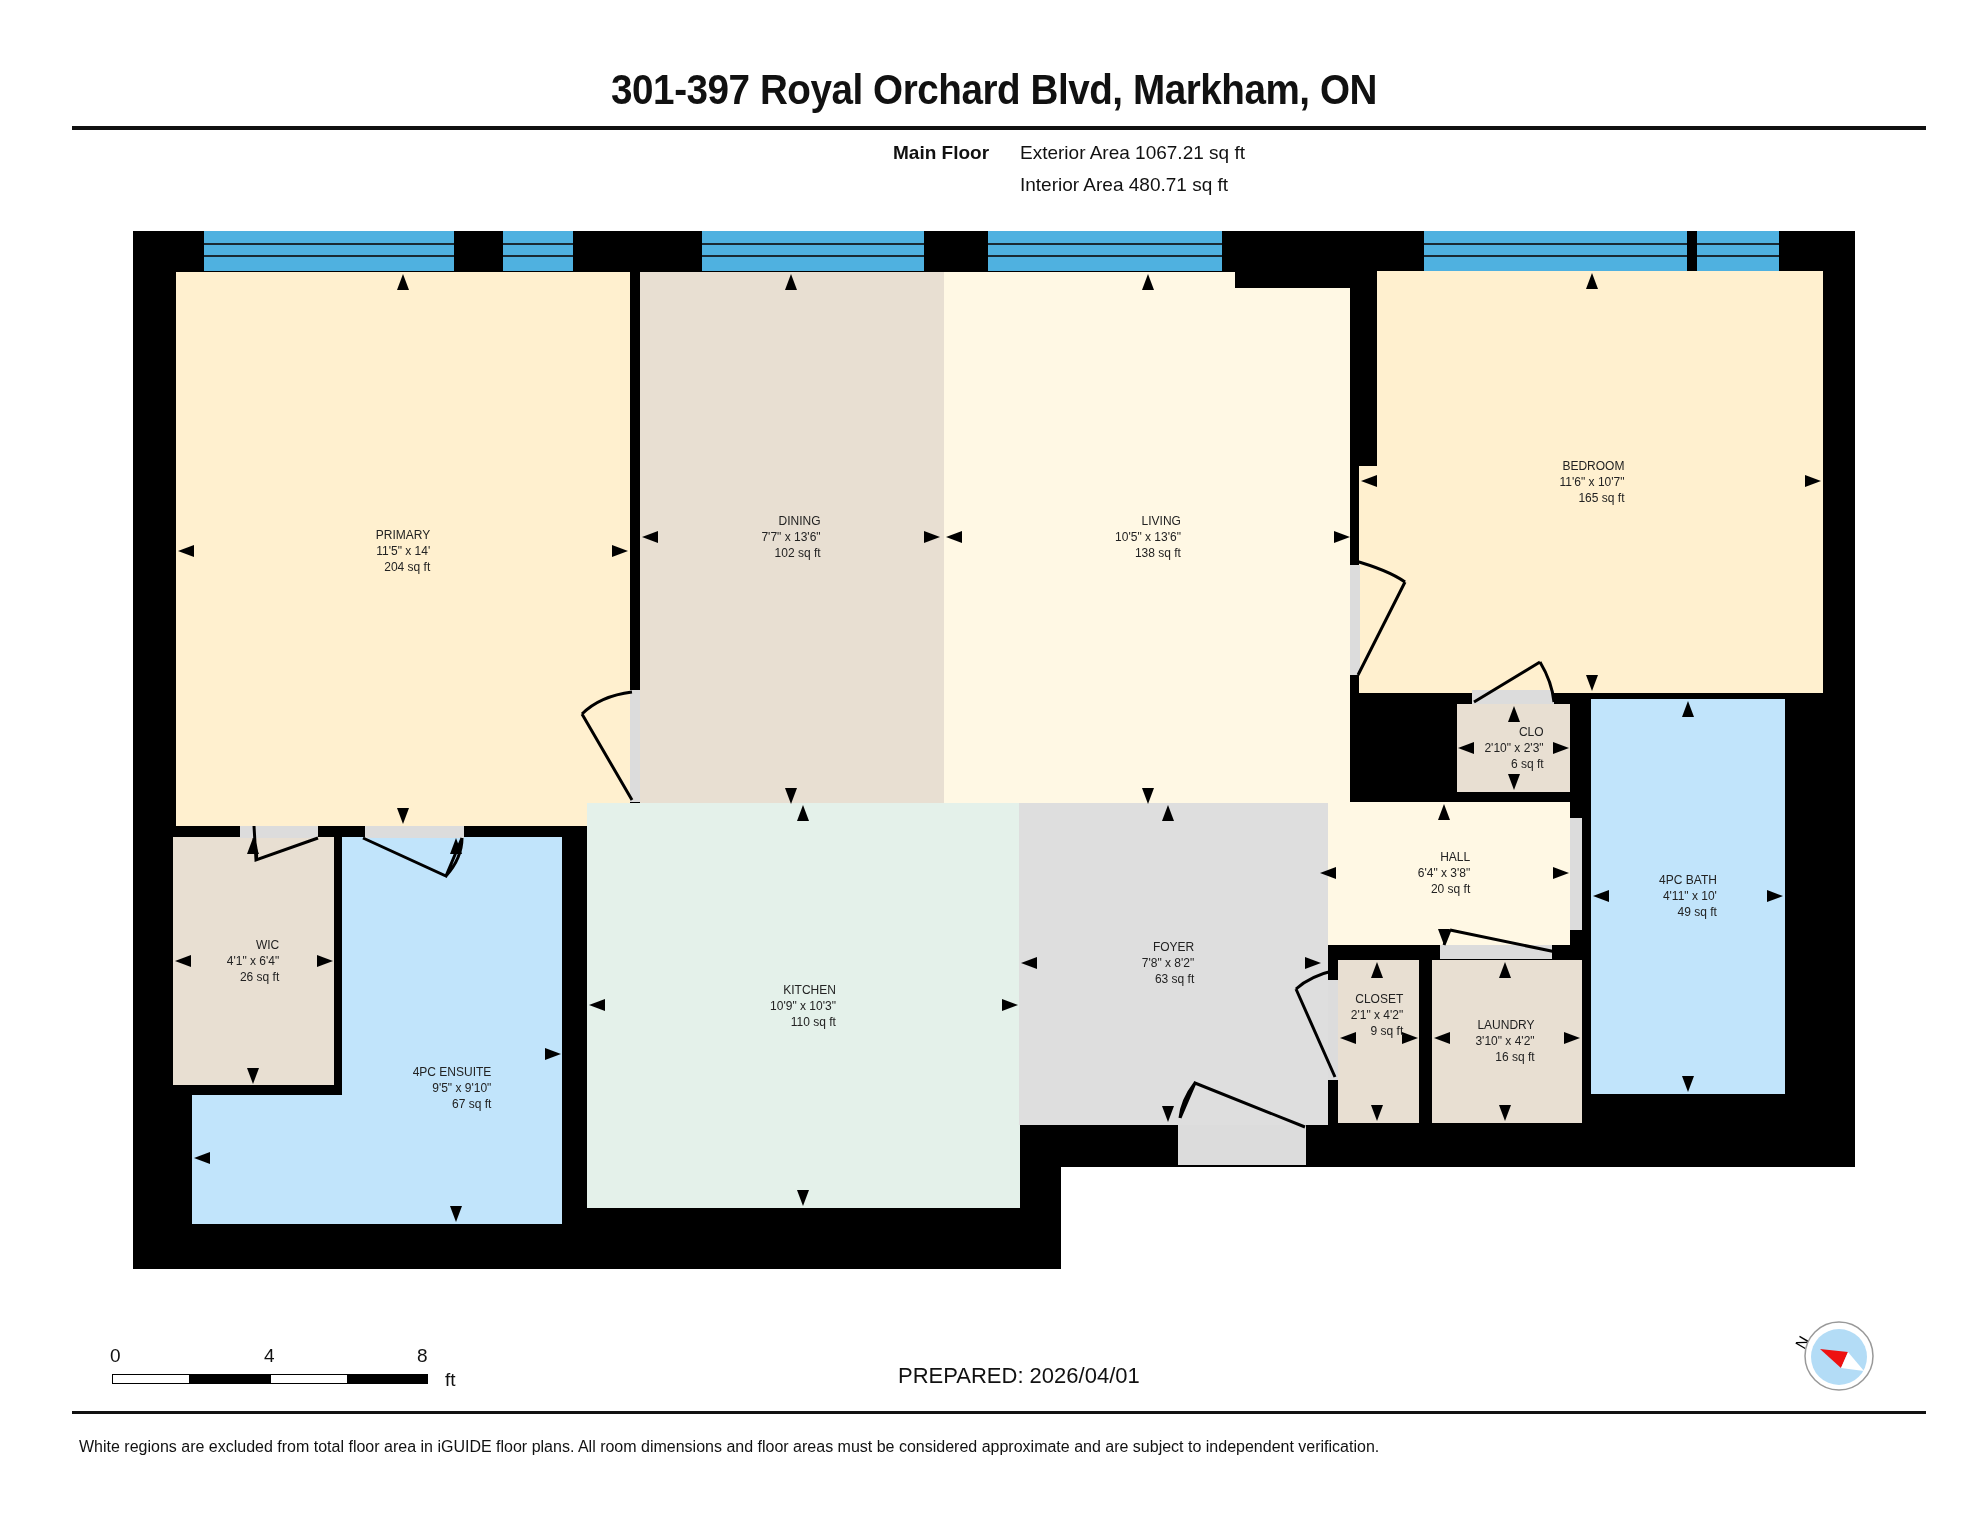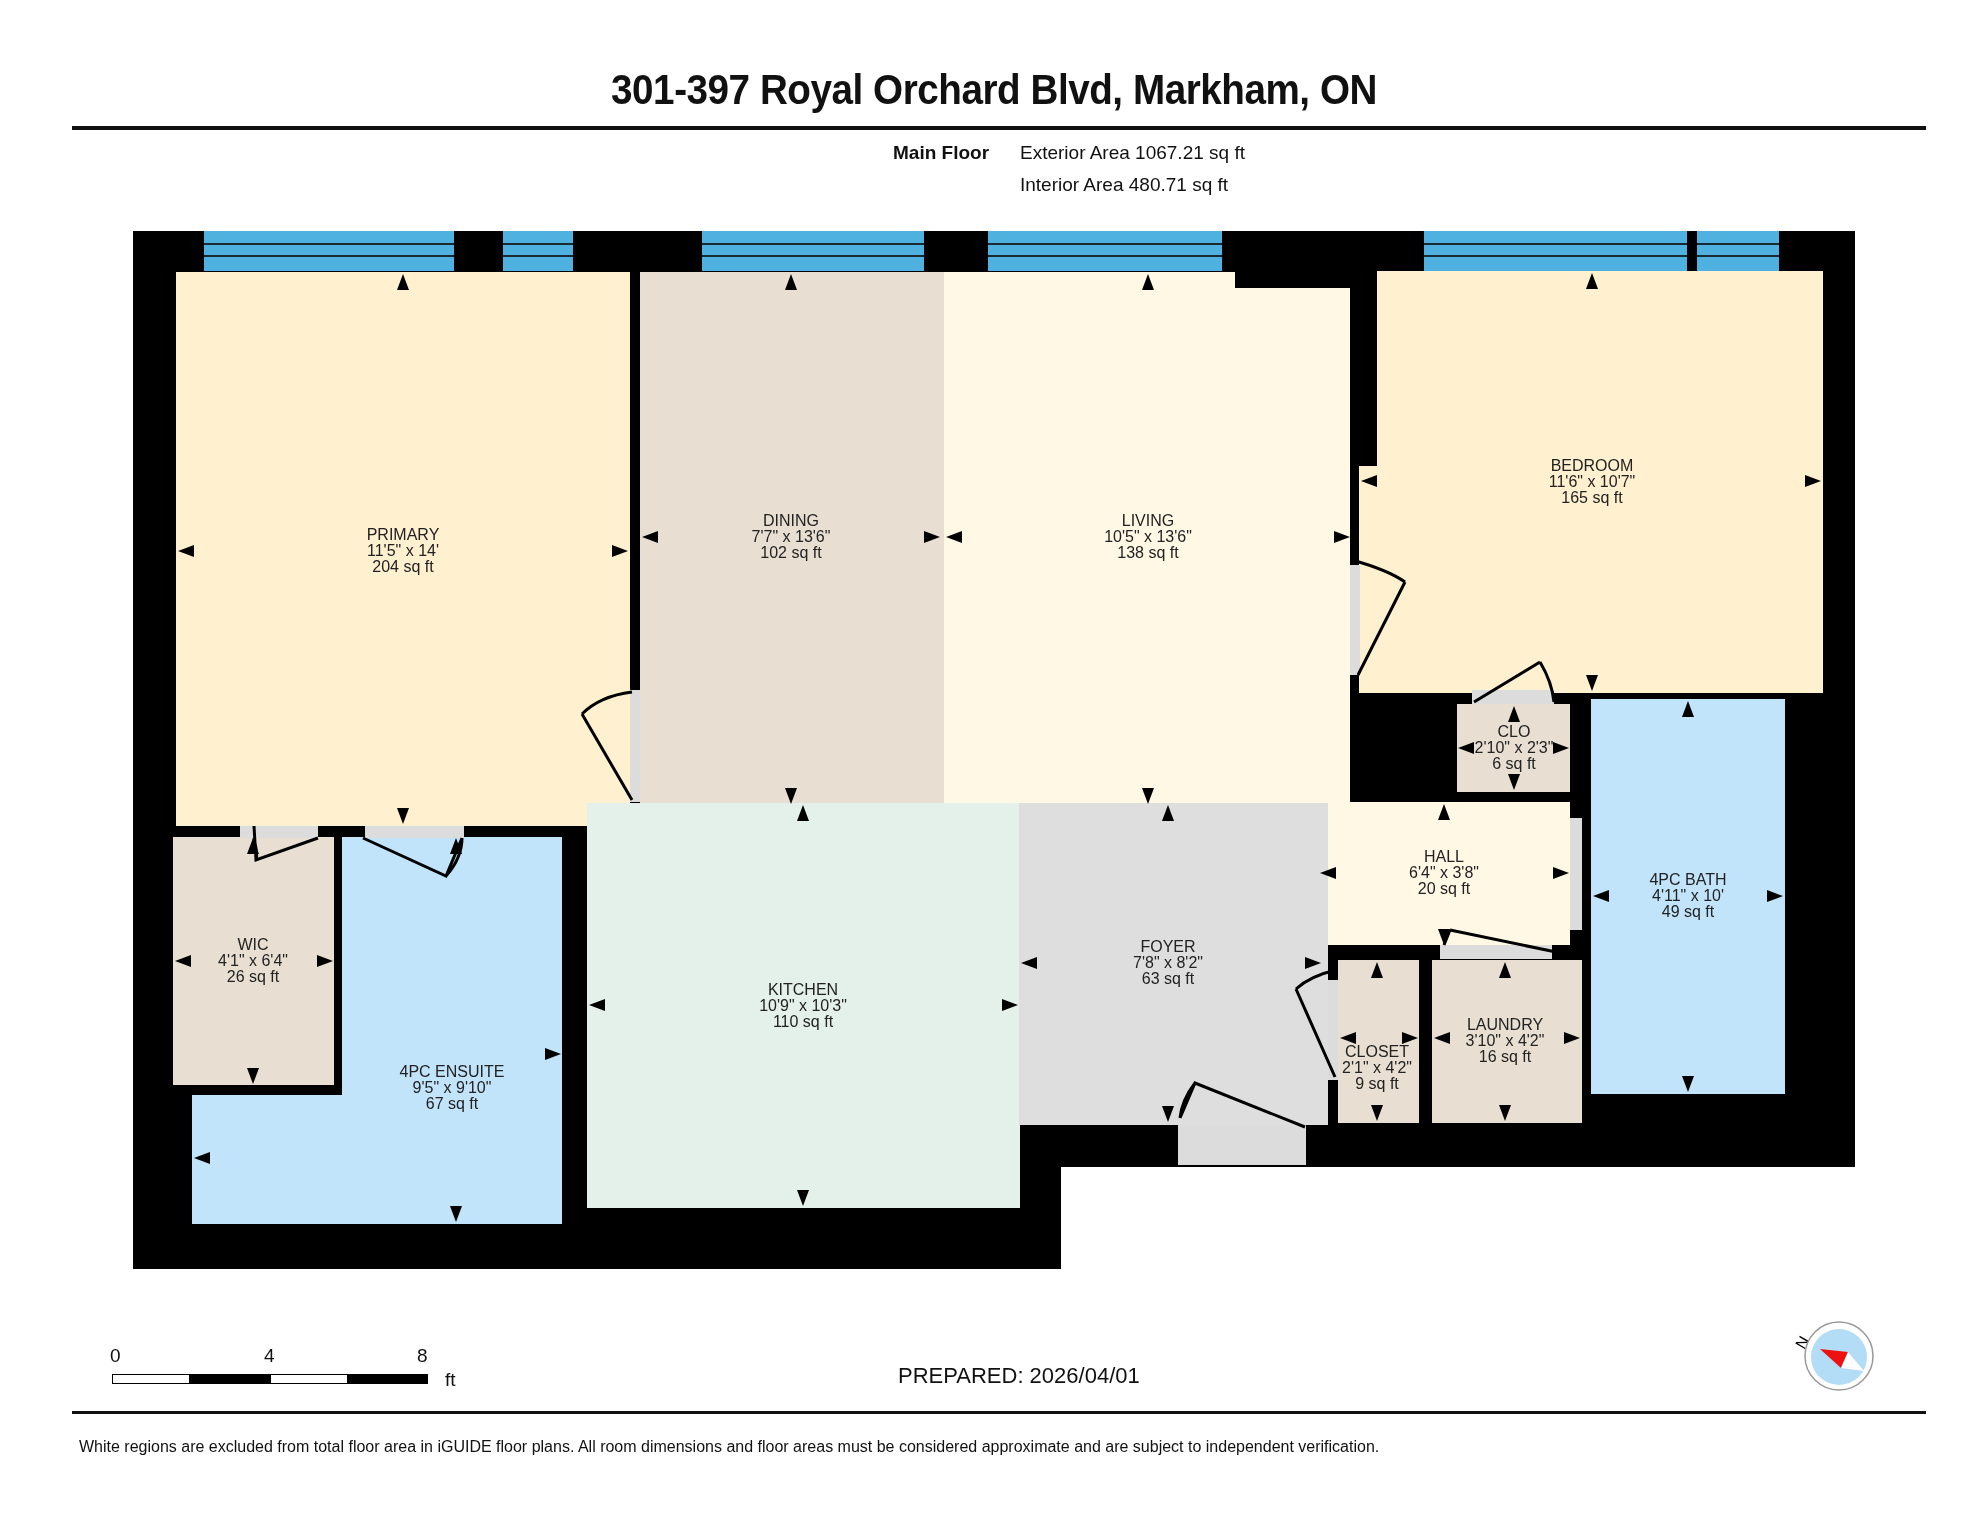--- a/index.html
+++ b/index.html
@@ -9,21 +9,21 @@
   .title { left:0; width:1988px; top:66px; text-align:center; font-size:42px; font-weight:bold;
            letter-spacing:-0.5px; font-family:"Liberation Sans", sans-serif; transform:scaleX(0.92); }
   .hr { background:#111; }
   .floor-label { font-size:19px; font-weight:bold; }
   .area-line { font-size:19px; }
   .wall { background:#000; }
   .win { background:#4fb1e0; }
   .win::before, .win::after { content:""; position:absolute; left:0; right:0; height:2px; background:#1a2a33; }
   .win::before { top:12px; } .win::after { top:24px; }
   .room { position:absolute; }
-  .room-label { position:absolute; text-align:center; font-size:16px; line-height:16px; color:#222;
+  .room-label { position:absolute; text-align:right; font-size:12px; line-height:16px; color:#222;
                 transform:translate(-50%,-50%); white-space:nowrap; }
   .arr { position:absolute; width:0; height:0; }
   .arr.up { border-left:6px solid transparent; border-right:6px solid transparent; border-bottom:16px solid #000; transform:translate(-50%,0); }
   .arr.down { border-left:6px solid transparent; border-right:6px solid transparent; border-top:16px solid #000; transform:translate(-50%,-100%); }
   .arr.left { border-top:6px solid transparent; border-bottom:6px solid transparent; border-right:16px solid #000; transform:translate(0,-50%); }
   .arr.right { border-top:6px solid transparent; border-bottom:6px solid transparent; border-left:16px solid #000; transform:translate(-100%,-50%); }
   .door-gap { background:#dcdcdc; }
   svg.overlay { position:absolute; left:0; top:0; }
   .scale-label { font-size:19px; }
   .prepared { font-size:22px; }
@@ -207,21 +207,21 @@
   <div class="room-label" style="left:803px; top:1006px;">
     <div>KITCHEN</div>
     <div>10'9" x 10'3"</div>
     <div>110 sq ft</div>
   </div>
   <div class="room-label" style="left:1168px; top:963px;">
     <div>FOYER</div>
     <div>7'8" x 8'2"</div>
     <div>63 sq ft</div>
   </div>
-  <div class="room-label" style="left:1377px; top:1068px;">
+  <div class="room-label" style="left:1377px; top:1015px;">
     <div>CLOSET</div>
     <div>2'1" x 4'2"</div>
     <div>9 sq ft</div>
   </div>
   <div class="room-label" style="left:1505px; top:1041px;">
     <div>LAUNDRY</div>
     <div>3'10" x 4'2"</div>
     <div>16 sq ft</div>
   </div>
 </div>

